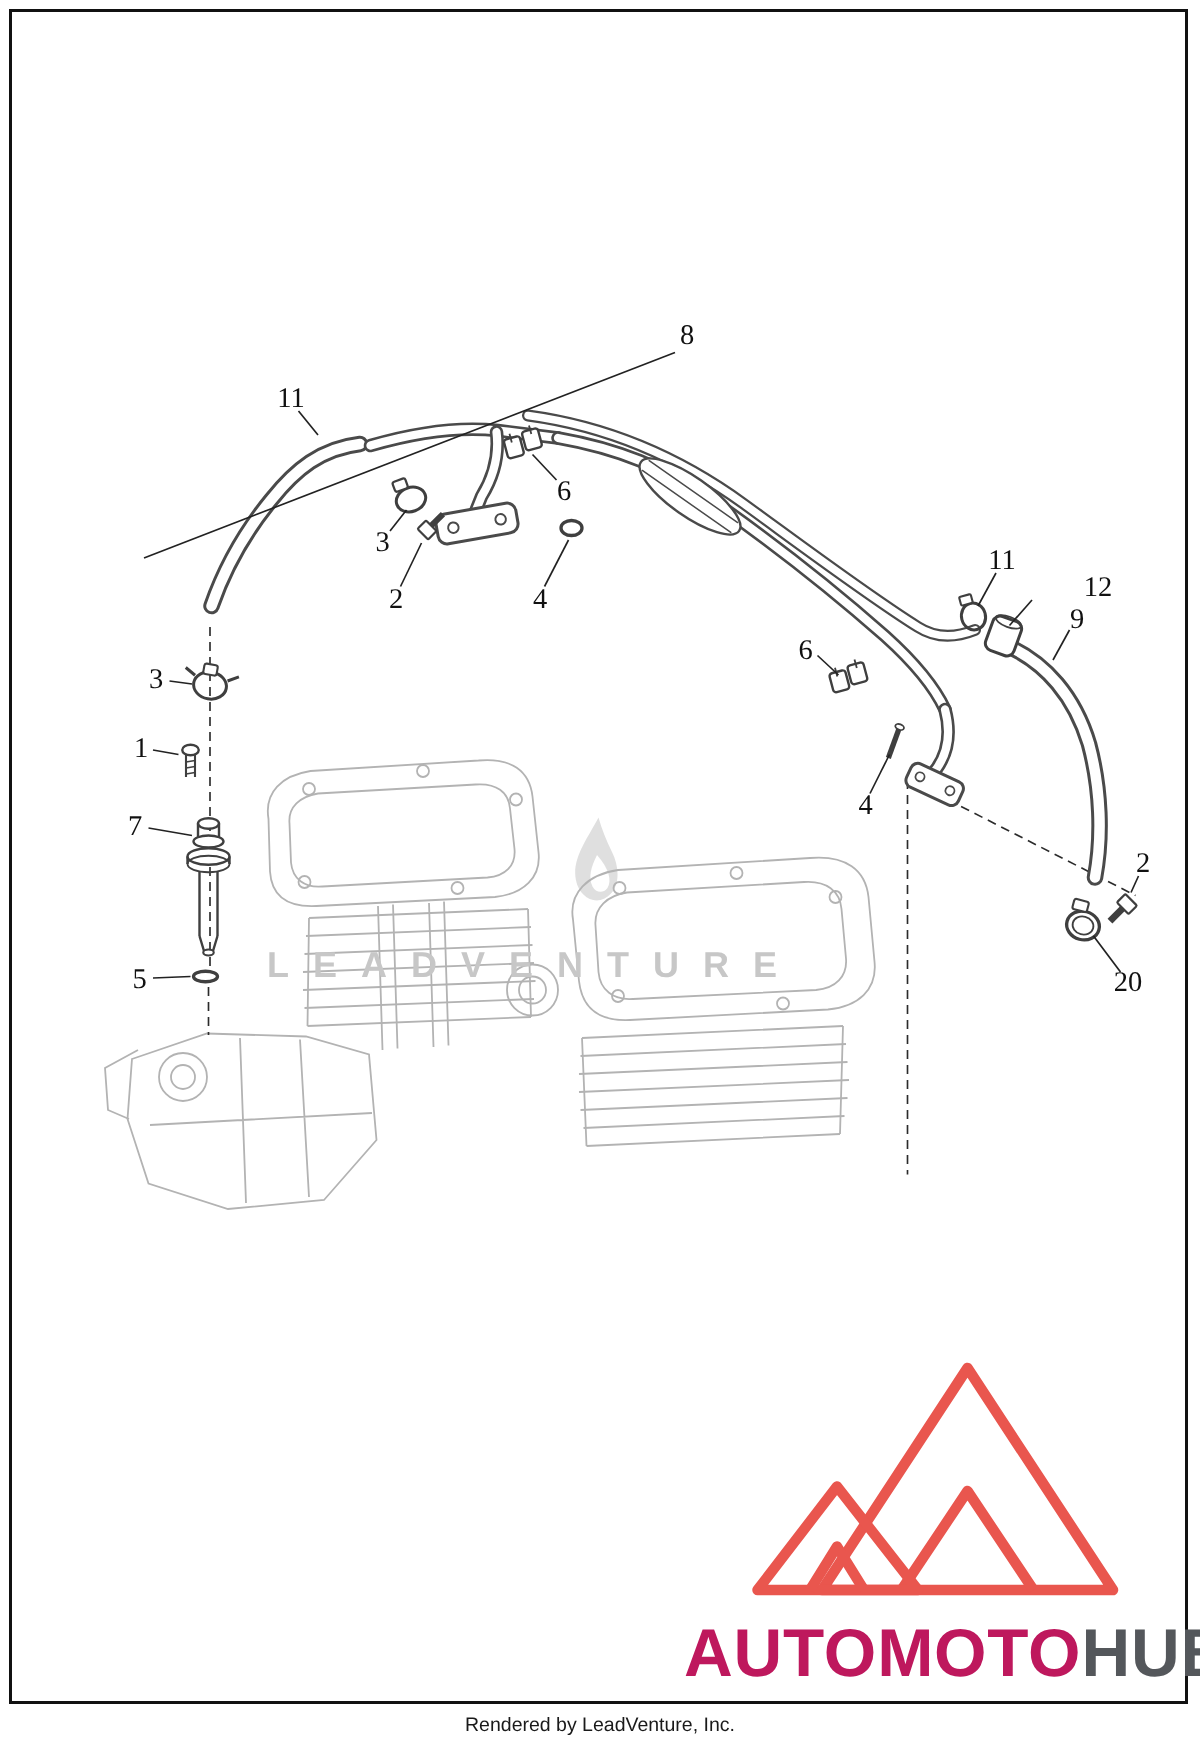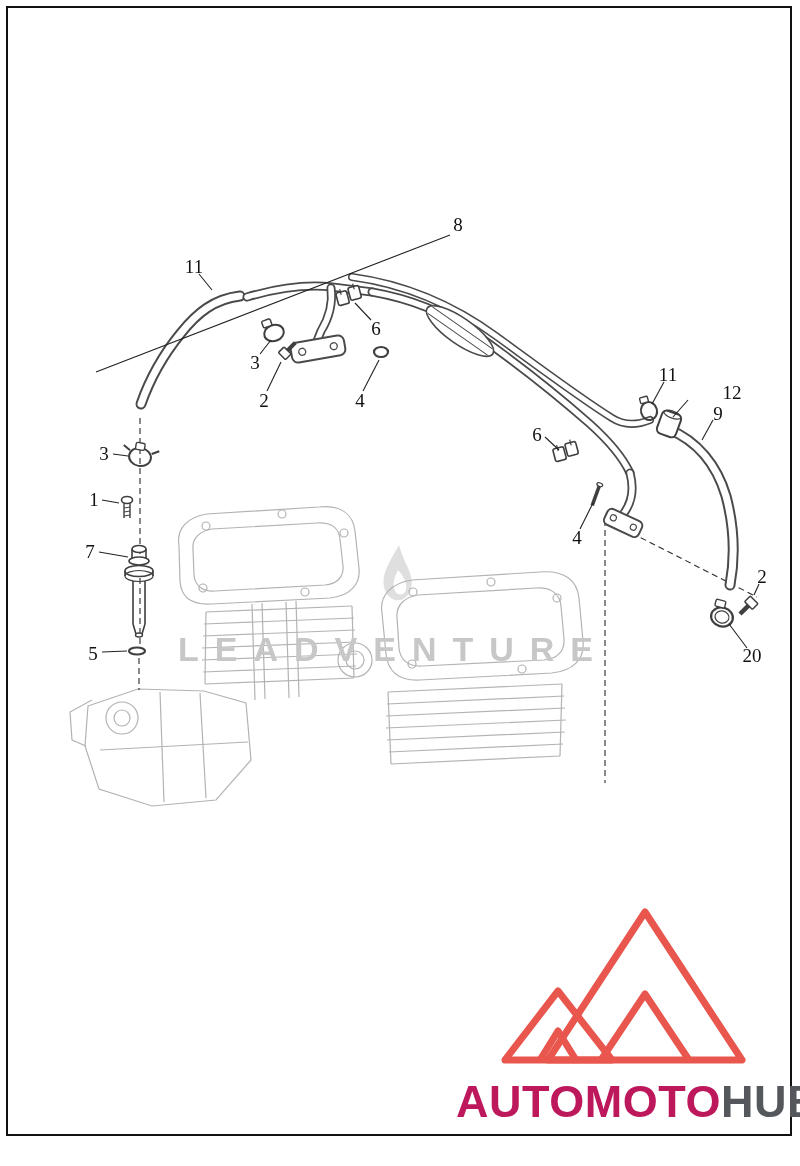--- a/index.html
+++ b/index.html
@@ -7,21 +7,21 @@
               font-family:"Liberation Sans", sans-serif; }
   .page { position:relative; width:800px; height:1166px; background:#fff; }
   .border-frame { position:absolute; left:6px; top:6px; width:786px; height:1130px;
                   border:2px solid #111; pointer-events:none; }
   svg.diagram { position:absolute; left:0; top:0; width:800px; height:1166px; }
   #callout-layer { position:absolute; left:0; top:0; width:800px; height:1166px; }
   .callout { position:absolute; transform:translate(-50%,-50%);
              font-family:"Liberation Serif", serif; font-size:19px; color:#111;
              line-height:1; white-space:nowrap; }
   .watermark { position:absolute; left:178px; top:630px; width:380px;
-               font-size:34px; font-weight:600; color:#c7c7c7;
+               font-size:24px; font-weight:600; color:#c7c7c7;
                letter-spacing:16px; white-space:nowrap; }
   .logo-text { position:absolute; left:448px; top:1076px; width:380px;
                text-align:center; font-weight:bold; font-size:45px;
                letter-spacing:0.5px; white-space:nowrap; }
   .footer { position:absolute; left:0; top:1142px; width:800px; text-align:center;
             font-size:13px; color:#1a1a1a; }
 </style>
 </head>
 <body>
 
@@ -245,13 +245,14 @@
       <span class="callout" style="left: 577px; top: 537px;">4</span>
       <span class="callout" style="left: 762px; top: 576px;">2</span>
       <span class="callout" style="left: 93px; top: 653px;">5</span>
       <span class="callout" style="left: 752px; top: 655px;">20</span>
     </div>
 
   <div class="watermark">LEADVENTURE</div>
 
   <div class="logo-text"><span style="color: #be185d;">AUTOMOTO</span><span style="color: rgb(84, 87, 91);">HUB</span></div>
 
+  <div class="footer">Rendered by LeadVenture, Inc.</div>
 </div>
 
 </body></html>

